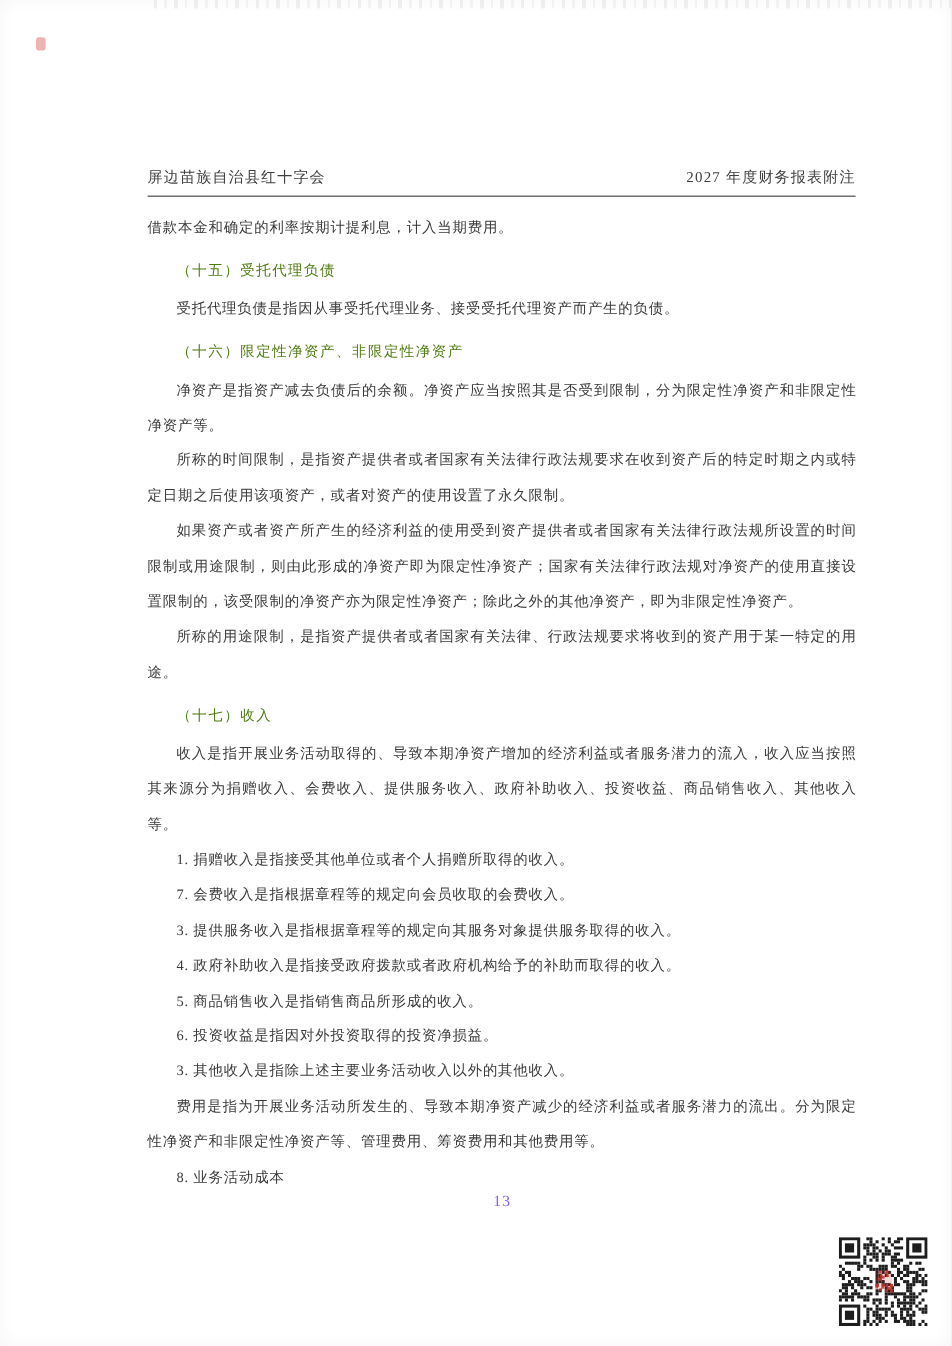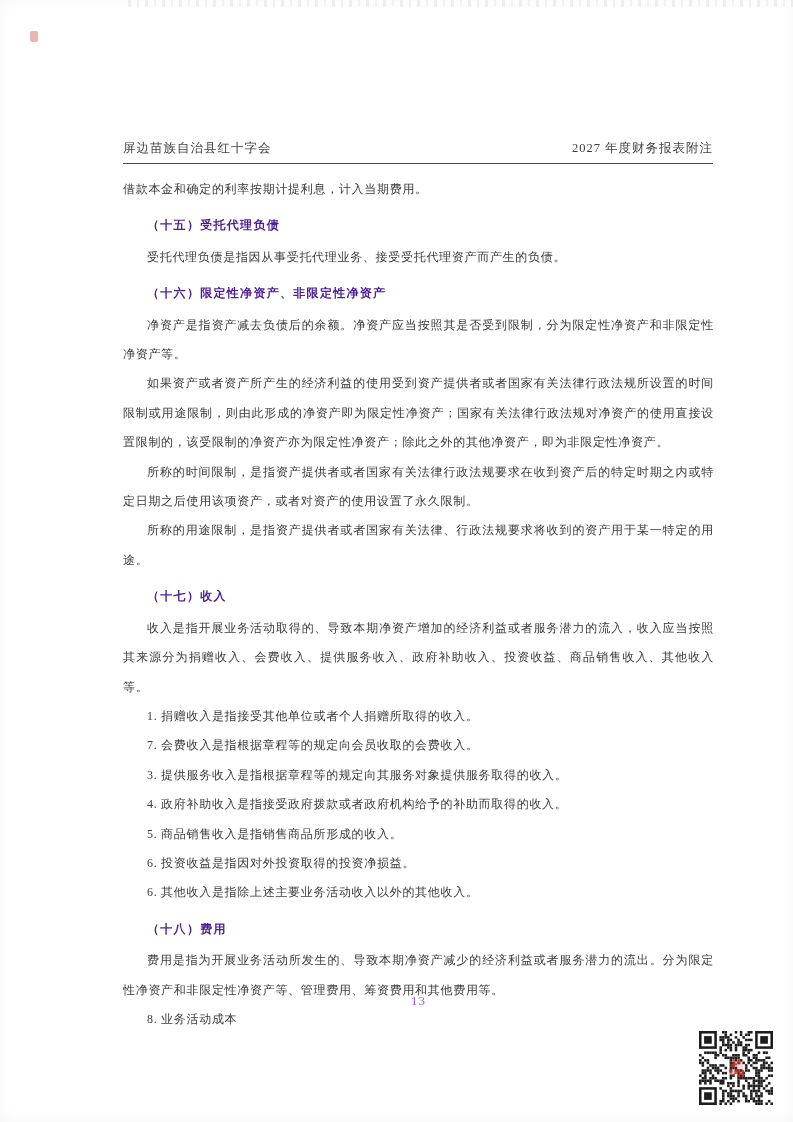--- a/index.html
+++ b/index.html
@@ -28,21 +28,21 @@
     border-top:1.6px solid #4c4c4c;
   }
   .content {
     position:absolute; left:123px; top:175px; width:591px;
     font-size:12px; line-height:29.4px; letter-spacing:0.7px;
     color:#3a3a3a; text-align:justify;
   }
   .content p { margin:0; text-indent:2em; }
   .content p.continued { text-indent:0; }
   .content p.heading {
-    font-weight:bold; color:#4c1d95; margin:7px 0 2px; letter-spacing:1.3px;
+    font-weight:normal; color:#4d7c0f; margin:7px 0 2px; letter-spacing:1.3px;
   }
   .page-number {
     position:absolute; left:123px; width:591px; top:993px;
     text-align:center; font-size:13px; color:#8b5cf6; letter-spacing:1px;
   }
   .qr { position:absolute; left:699px; top:1031px; width:74px; height:74px; }
 </style>
 </head>
 <body>
 
@@ -55,33 +55,32 @@
     <span>2027 年度财务报表附注</span>
   </div>
   <div class="header-rule"></div>
 
   <div class="content" id="content">
       <p class="continued">借款本金和确定的利率按期计提利息，计入当期费用。</p>
       <p class="heading">（十五）受托代理负债</p>
       <p>受托代理负债是指因从事受托代理业务、接受受托代理资产而产生的负债。</p>
       <p class="heading">（十六）限定性净资产、非限定性净资产</p>
       <p>净资产是指资产减去负债后的余额。净资产应当按照其是否受到限制，分为限定性净资产和非限定性净资产等。</p>
+      <p>所称的时间限制，是指资产提供者或者国家有关法律行政法规要求在收到资产后的特定时期之内或特定日期之后使用该项资产，或者对资产的使用设置了永久限制。</p>
       <p>如果资产或者资产所产生的经济利益的使用受到资产提供者或者国家有关法律行政法规所设置的时间限制或用途限制，则由此形成的净资产即为限定性净资产；国家有关法律行政法规对净资产的使用直接设置限制的，该受限制的净资产亦为限定性净资产；除此之外的其他净资产，即为非限定性净资产。</p>
-      <p>所称的时间限制，是指资产提供者或者国家有关法律行政法规要求在收到资产后的特定时期之内或特定日期之后使用该项资产，或者对资产的使用设置了永久限制。</p>
       <p>所称的用途限制，是指资产提供者或者国家有关法律、行政法规要求将收到的资产用于某一特定的用途。</p>
       <p class="heading">（十七）收入</p>
       <p>收入是指开展业务活动取得的、导致本期净资产增加的经济利益或者服务潜力的流入，收入应当按照其来源分为捐赠收入、会费收入、提供服务收入、政府补助收入、投资收益、商品销售收入、其他收入等。</p>
       <p>1. 捐赠收入是指接受其他单位或者个人捐赠所取得的收入。</p>
       <p>7. 会费收入是指根据章程等的规定向会员收取的会费收入。</p>
       <p>3. 提供服务收入是指根据章程等的规定向其服务对象提供服务取得的收入。</p>
       <p>4. 政府补助收入是指接受政府拨款或者政府机构给予的补助而取得的收入。</p>
       <p>5. 商品销售收入是指销售商品所形成的收入。</p>
       <p>6. 投资收益是指因对外投资取得的投资净损益。</p>
-      <p>6. 其他收入是指除上述主要业务活动收入以外的其他收入。</p>
-      <p class="heading">（十八）费用</p>
+      <p>3. 其他收入是指除上述主要业务活动收入以外的其他收入。</p>
       <p>费用是指为开展业务活动所发生的、导致本期净资产减少的经济利益或者服务潜力的流出。分为限定性净资产和非限定性净资产等、管理费用、筹资费用和其他费用等。</p>
       <p>8. 业务活动成本</p>
     </div>
 
   <div class="page-number">13</div>
 
   <svg id="qr" class="qr" viewBox="0 0 29 29">
       <rect x="0" y="0" width="29" height="29" fill="#ffffff"></rect>
       <rect x="9" y="0" width="1" height="1" fill="#1d1d1d"></rect>
       <rect x="10" y="0" width="1" height="1" fill="#1d1d1d"></rect>

